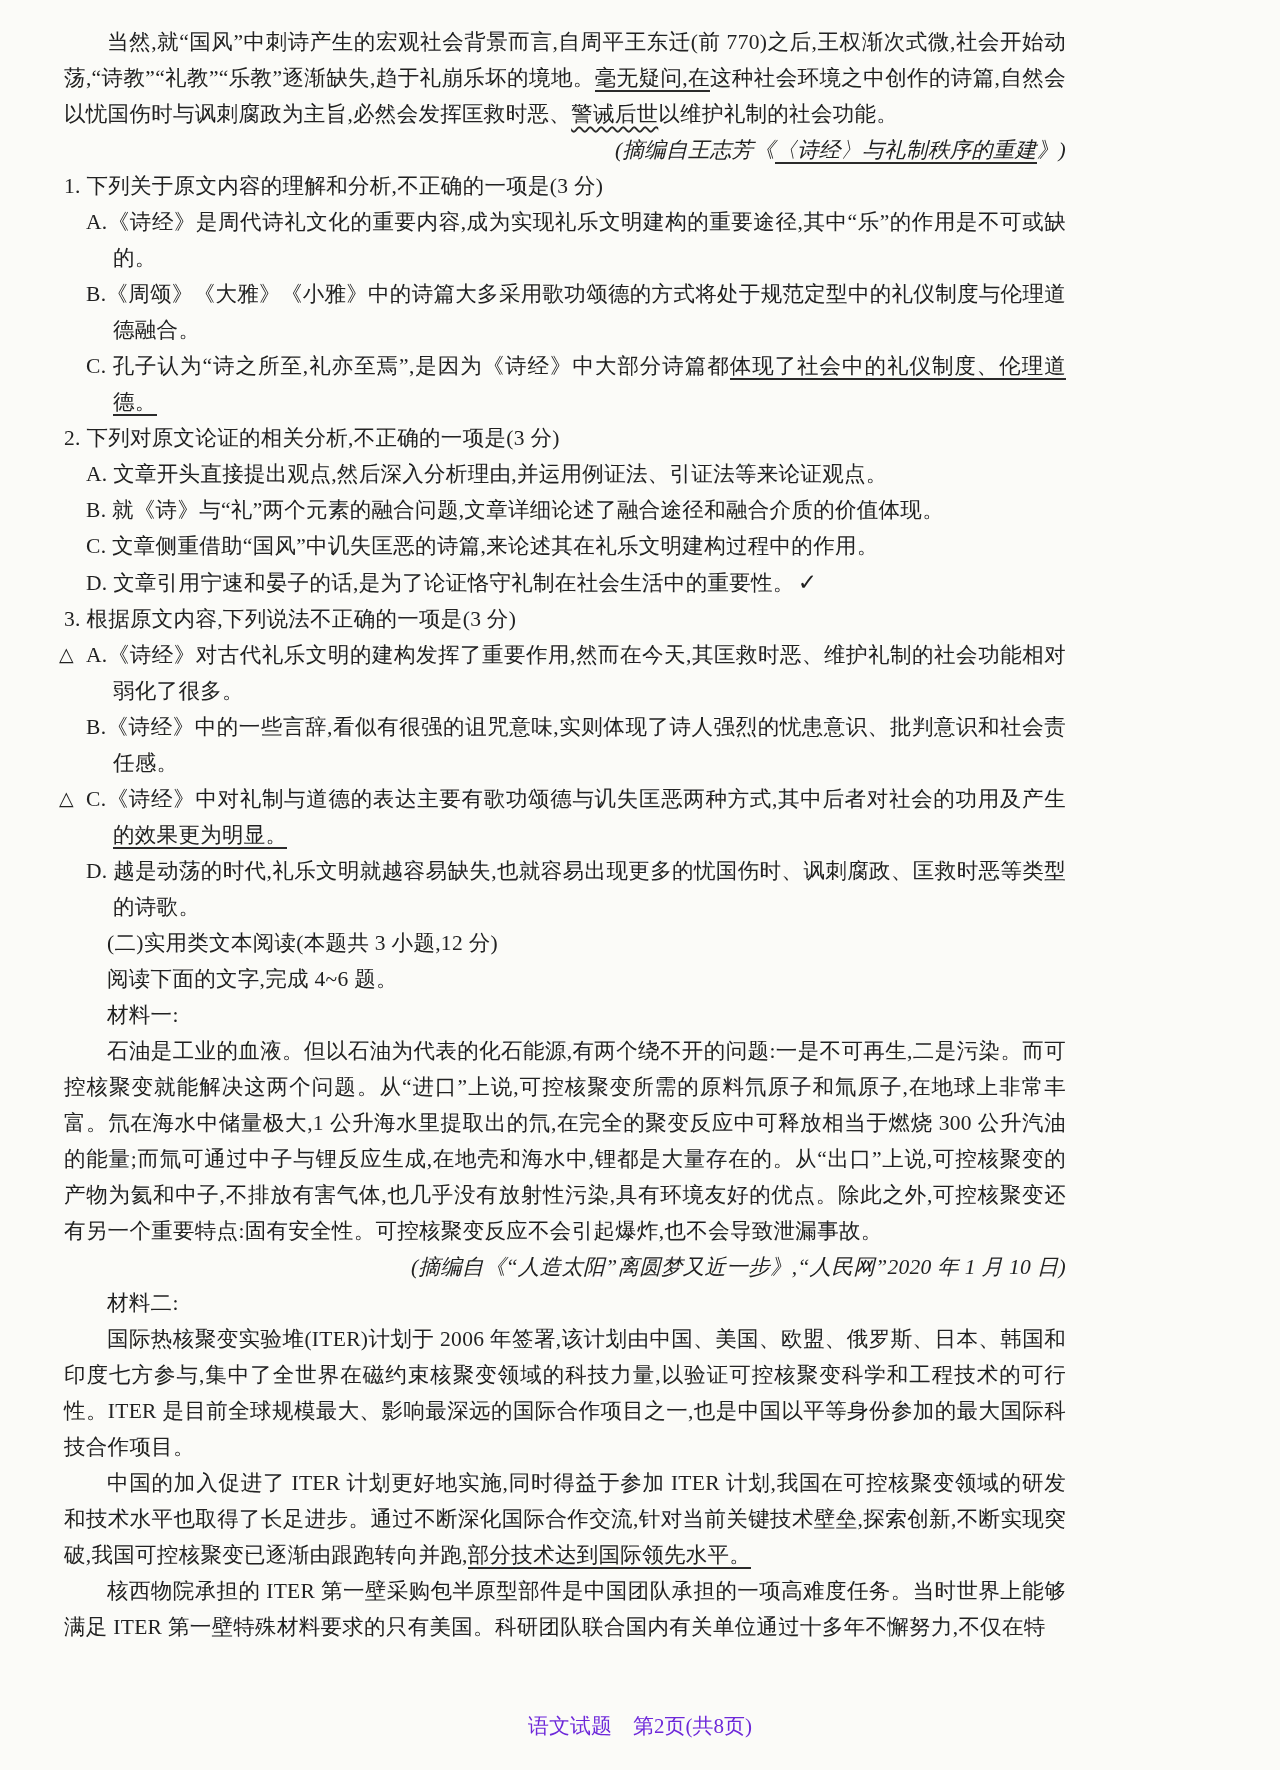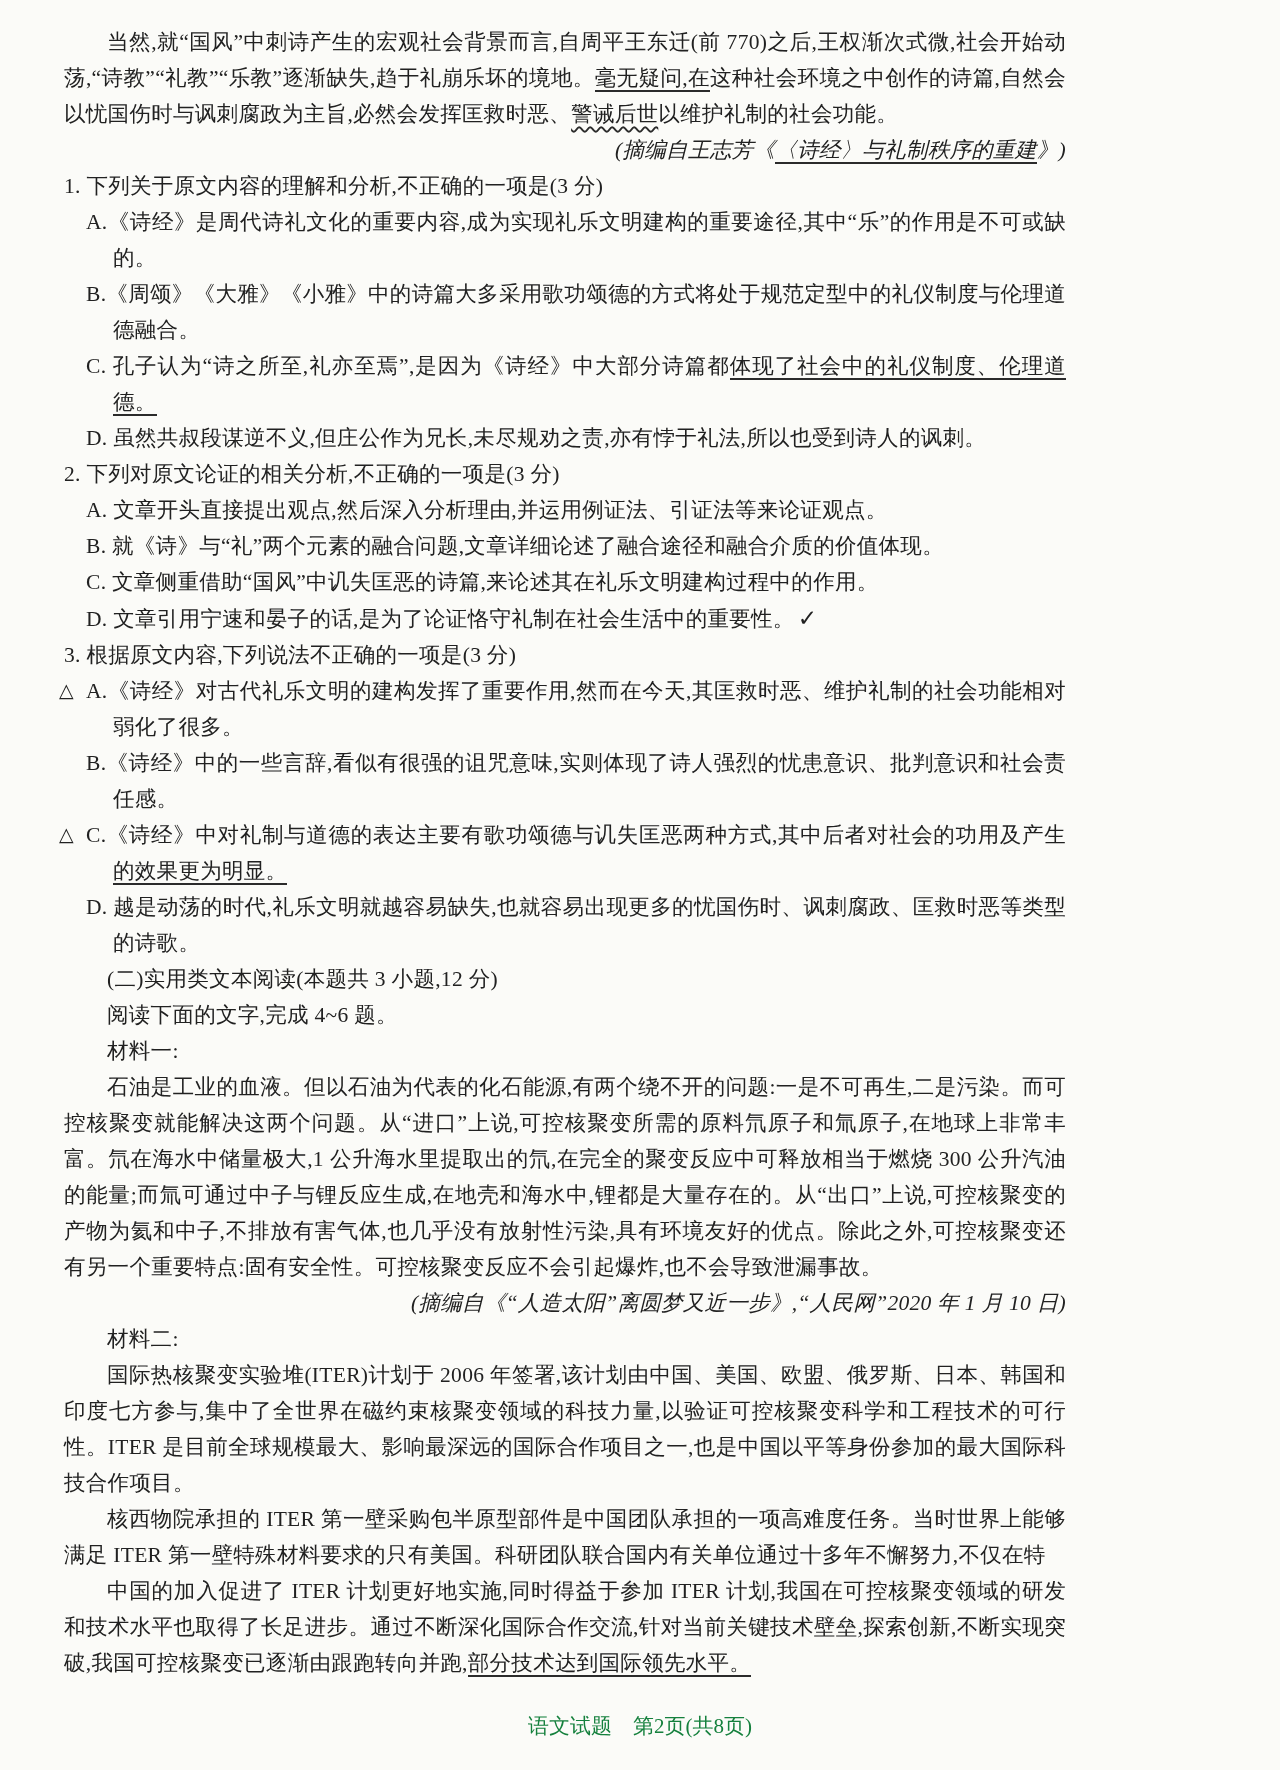--- a/index.html
+++ b/index.html
@@ -62,38 +62,37 @@
     font-family: "DejaVu Sans", sans-serif;
   }
 
   .footer {
     position: absolute;
     left: 0;
     right: 0;
     bottom: 30px;
     text-align: center;
     font-size: 21px;
-    color: #15803d;
+    color: #6d28d9;
   }
 </style>
 </head>
 <body>
 
 <div class="page">
   <div class="content">
 
     <p class="ind"><span>当然,就“国风”中刺诗产生的宏观社会背景而言,自周平王东迁(前 770)之后,王权渐次式微,社会开始动荡,“诗教”“礼教”“乐教”逐渐缺失,趋于礼崩乐坏的境地。</span><span class="ul">毫无疑问,在</span><span>这种社会环境之中创作的诗篇,自然会以忧国伤时与讽刺腐政为主旨,必然会发挥匡救时恶、</span><span class="wavy">警诫后世</span><span>以维护礼制的社会功能。</span></p>
 
     <p class="right"><span>(摘编自王志芳《</span><span class="ul">〈诗经〉与礼制秩序的重建</span><span>》)</span></p>
 
     <p>1. 下列关于原文内容的理解和分析,不正确的一项是(3 分)</p>
     <p class="opt">A.《诗经》是周代诗礼文化的重要内容,成为实现礼乐文明建构的重要途径,其中“乐”的作用是不可或缺的。</p>
     <p class="opt">B.《周颂》《大雅》《小雅》中的诗篇大多采用歌功颂德的方式将处于规范定型中的礼仪制度与伦理道德融合。</p>
     <p class="opt"><span>C. 孔子认为“诗之所至,礼亦至焉”,是因为《诗经》中大部分诗篇都</span><span class="ul">体现了社会中的礼仪制度、伦理道德。</span></p>
-    <p class="opt">D. 虽然共叔段谋逆不义,但庄公作为兄长,未尽规劝之责,亦有悖于礼法,所以也受到诗人的讽刺。</p>
 
     <p>2. 下列对原文论证的相关分析,不正确的一项是(3 分)</p>
     <p class="opt">A. 文章开头直接提出观点,然后深入分析理由,并运用例证法、引证法等来论证观点。</p>
     <p class="opt">B. 就《诗》与“礼”两个元素的融合问题,文章详细论述了融合途径和融合介质的价值体现。</p>
     <p class="opt">C. 文章侧重借助“国风”中讥失匡恶的诗篇,来论述其在礼乐文明建构过程中的作用。</p>
     <p class="opt"><span>D. 文章引用宁速和晏子的话,是为了论证恪守礼制在社会生活中的重要性。</span><span class="check">✓</span></p>
 
     <p>3. 根据原文内容,下列说法不正确的一项是(3 分)</p>
     <p class="opt"><span class="tri">△</span><span>A.《诗经》对古代礼乐文明的建构发挥了重要作用,然而在今天,其匡救时恶、维护礼制的社会功能相对弱化了很多。</span></p>
     <p class="opt">B.《诗经》中的一些言辞,看似有很强的诅咒意味,实则体现了诗人强烈的忧患意识、批判意识和社会责任感。</p>
@@ -102,19 +101,19 @@
 
     <p class="ind">(二)实用类文本阅读(本题共 3 小题,12 分)</p>
     <p class="ind">阅读下面的文字,完成 4~6 题。</p>
 
     <p class="ind bold">材料一:</p>
     <p class="ind">石油是工业的血液。但以石油为代表的化石能源,有两个绕不开的问题:一是不可再生,二是污染。而可控核聚变就能解决这两个问题。从“进口”上说,可控核聚变所需的原料氘原子和氚原子,在地球上非常丰富。氘在海水中储量极大,1 公升海水里提取出的氘,在完全的聚变反应中可释放相当于燃烧 300 公升汽油的能量;而氚可通过中子与锂反应生成,在地壳和海水中,锂都是大量存在的。从“出口”上说,可控核聚变的产物为氦和中子,不排放有害气体,也几乎没有放射性污染,具有环境友好的优点。除此之外,可控核聚变还有另一个重要特点:固有安全性。可控核聚变反应不会引起爆炸,也不会导致泄漏事故。</p>
     <p class="right">(摘编自《“人造太阳”离圆梦又近一步》,“人民网”2020 年 1 月 10 日)</p>
 
     <p class="ind bold">材料二:</p>
     <p class="ind">国际热核聚变实验堆(ITER)计划于 2006 年签署,该计划由中国、美国、欧盟、俄罗斯、日本、韩国和印度七方参与,集中了全世界在磁约束核聚变领域的科技力量,以验证可控核聚变科学和工程技术的可行性。ITER 是目前全球规模最大、影响最深远的国际合作项目之一,也是中国以平等身份参加的最大国际科技合作项目。</p>
+    <p class="ind"><span>中国的加入促进了 ITER 计划更好地实施,同时得益于参加 ITER 计划,我国在可控核聚变领域的研发和技术水平也取得了长足进步。通过不断深化国际合作交流,针对当前关键技术壁垒,探索创新,不断实现突破,我国可控核聚变已逐渐由跟跑转向并跑,</span><span class="ul">部分技术达到国际领先水平。</span></p>
     <p class="ind">核西物院承担的 ITER 第一壁采购包半原型部件是中国团队承担的一项高难度任务。当时世界上能够满足 ITER 第一壁特殊材料要求的只有美国。科研团队联合国内有关单位通过十多年不懈努力,不仅在特</p>
-    <p class="ind"><span>中国的加入促进了 ITER 计划更好地实施,同时得益于参加 ITER 计划,我国在可控核聚变领域的研发和技术水平也取得了长足进步。通过不断深化国际合作交流,针对当前关键技术壁垒,探索创新,不断实现突破,我国可控核聚变已逐渐由跟跑转向并跑,</span><span class="ul">部分技术达到国际领先水平。</span></p>
 
   </div>
 
   <div class="footer">语文试题　第2页(共8页)</div>
 </div>
 
 </body></html>

